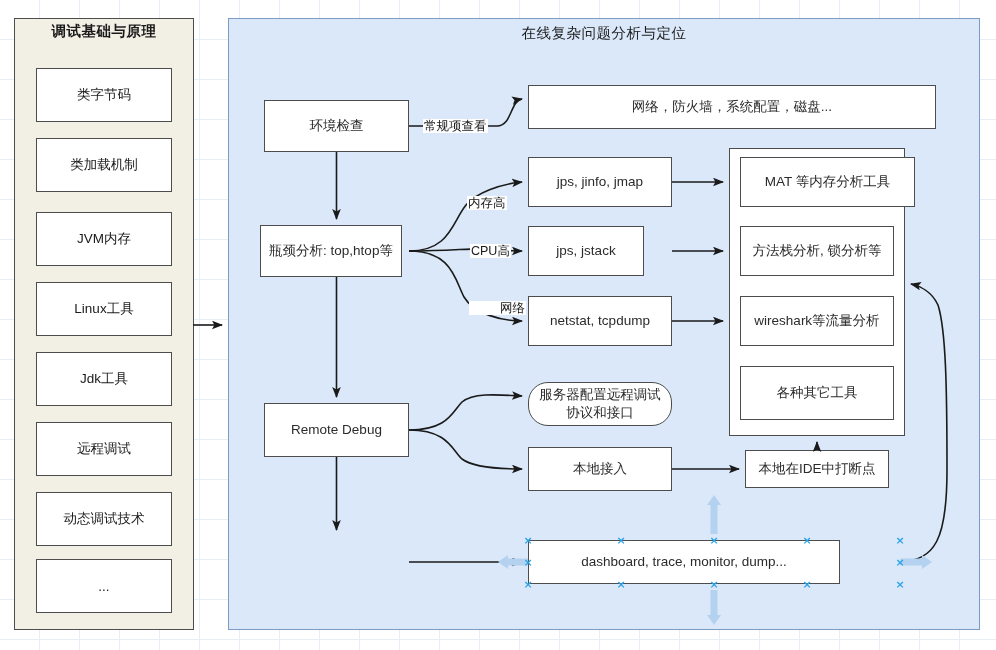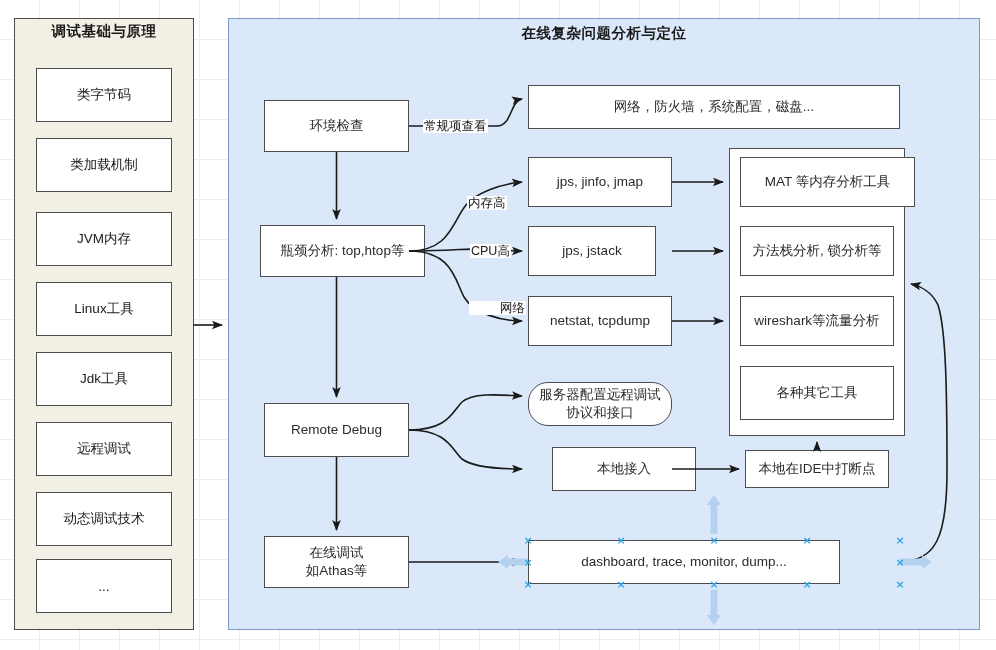--- a/index.html
+++ b/index.html
@@ -77,21 +77,21 @@
     background: #dae8f9;
     border: 1.5px solid #7a9bc4;
     box-sizing: border-box;
   }
   #main-title {
     position: absolute;
     left: 228px; top: 24px;
     width: 752px;
     text-align: center;
     font-size: 14.5px;
-    font-weight: bold;
+    font-weight: normal;
     color: #1a1a1a;
     letter-spacing: 0.5px;
   }
   .pbox {
     position: absolute;
     box-sizing: border-box;
     background: #ffffff;
     border: 1.5px solid #4d4d4d;
     display: flex;
     align-items: center;
@@ -150,39 +150,37 @@
   <div class="side-box" style="top:492px">动态调试技术</div>
   <div class="side-box" style="top:559px">...</div>
 
   <div id="main-panel"></div>
   <div id="main-title">在线复杂问题分析与定位</div>
 
   <div class="group-box" style="left:729px; top:148px; width:176px; height:288px;"></div>
 
   <div class="pbox" style="left:264px; top:100px; width:145px; height:52px;">环境检查</div>
 
-  <div class="pbox" style="left:260px; top:225px; width:165px; height:52px;">瓶颈分析: top,htop等</div>
+  <div class="pbox" style="left:260px; top:225px; width:142px; height:52px;">瓶颈分析: top,htop等</div>
 
   <div class="pbox" style="left:264px; top:403px; width:145px; height:54px;">Remote Debug</div>
 
-  <div class="pbox" style="left:264px; top:536px; width:145px; height:52px;">在线调试
-如Athas等</div>
-
-  <div class="pbox" style="left:528px; top:85px; width:372px; height:44px;">网络，防火墙，系统配置，磁盘...</div>
+
+  <div class="pbox" style="left:528px; top:85px; width:408px; height:44px;">网络，防火墙，系统配置，磁盘...</div>
 
   <div class="pbox" style="left:528px; top:157px; width:144px; height:50px;">jps, jinfo, jmap</div>
 
-  <div class="pbox" style="left:528px; top:226px; width:128px; height:50px;">jps, jstack</div>
+  <div class="pbox" style="left:528px; top:226px; width:116px; height:50px;">jps, jstack</div>
 
   <div class="pbox" style="left:528px; top:296px; width:144px; height:50px;">netstat, tcpdump</div>
 
   <div class="pbox" style="left:528px; top:382px; width:144px; height:44px;border-radius:20px;">服务器配置远程调试
 协议和接口</div>
 
-  <div class="pbox" style="left:528px; top:447px; width:144px; height:44px;margin-left:24px;">本地接入</div>
+  <div class="pbox" style="left:528px; top:447px; width:144px; height:44px;">本地接入</div>
 
   <div class="pbox" style="left:528px; top:540px; width:312px; height:44px;">dashboard, trace, monitor, dump...</div>
 
   <div class="pbox" style="left:740px; top:157px; width:175px; height:50px;">MAT 等内存分析工具</div>
   <div class="pbox" style="left:740px; top:226px; width:154px; height:50px;">方法栈分析, 锁分析等</div>
   <div class="pbox" style="left:740px; top:296px; width:154px; height:50px;">wireshark等流量分析</div>
   <div class="pbox" style="left:740px; top:366px; width:154px; height:54px;">各种其它工具</div>
 
   <div class="pbox" style="left:745px; top:450px; width:144px; height:38px;">本地在IDE中打断点</div>
 

